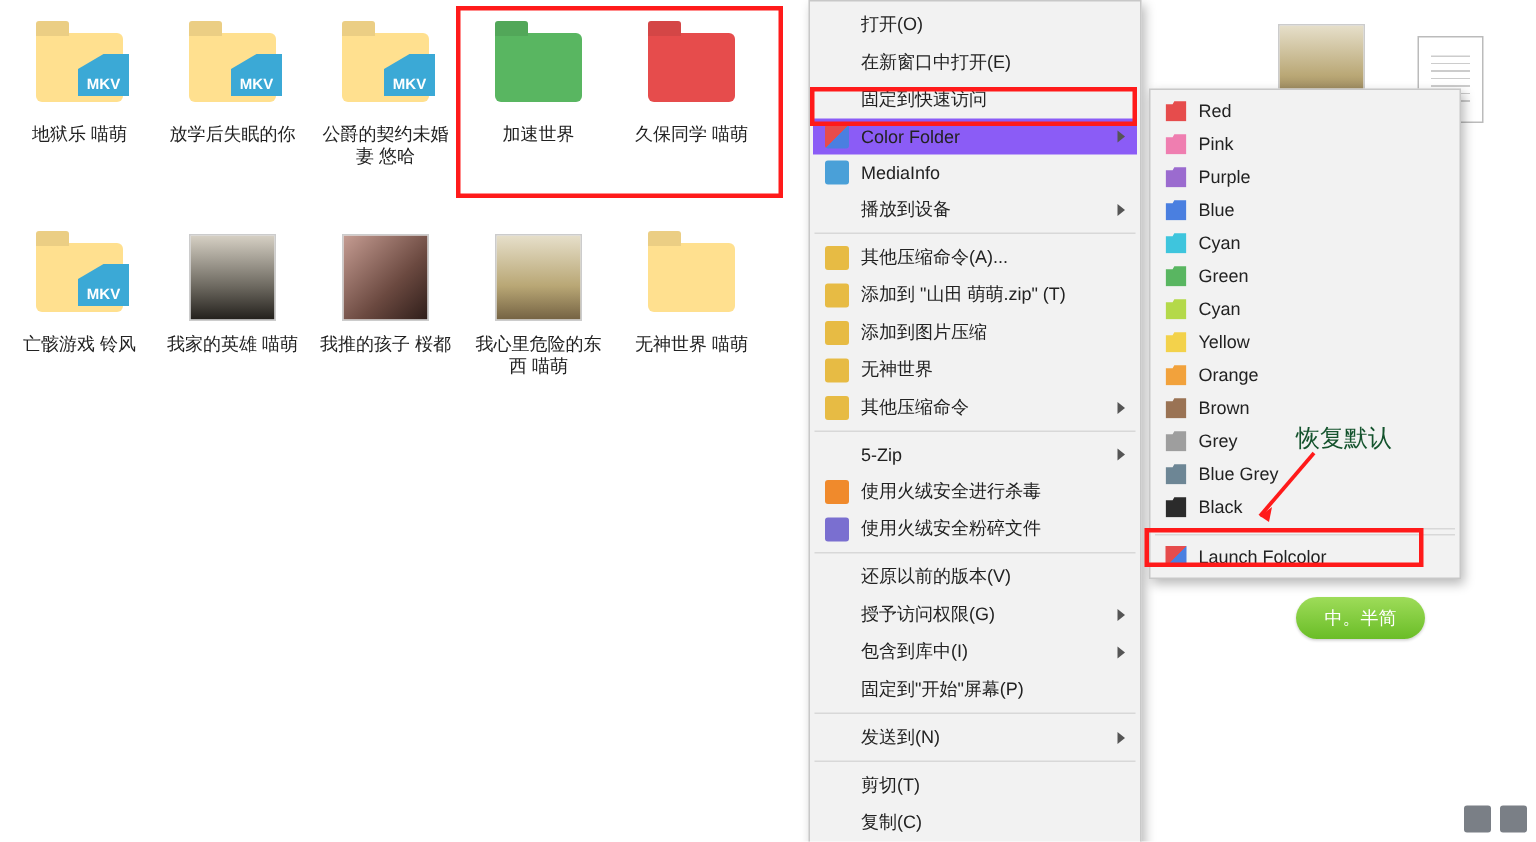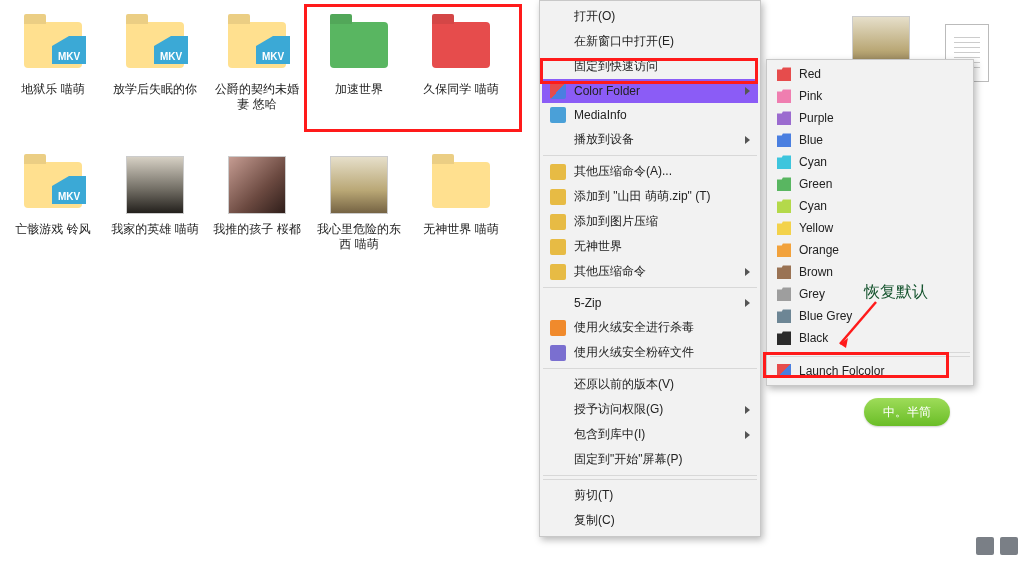--- a/index.html
+++ b/index.html
@@ -366,20 +366,25 @@
   <div class="item">
       <span class="ico"></span>
       <span>包含到库中(I)</span>
       <span class="arrow"></span>
     </div>
   <div class="item">
       <span class="ico"></span>
       <span>固定到"开始"屏幕(P)</span>
     </div>
   <div class="sep"></div>
+  <div class="item">
+      <span class="ico"></span>
+      <span>发送到(N)</span>
+      <span class="arrow"></span>
+    </div>
   <div class="sep"></div>
   <div class="item">
       <span class="ico"></span>
       <span>剪切(T)</span>
     </div>
   <div class="item">
       <span class="ico"></span>
       <span>复制(C)</span>
     </div>
 

